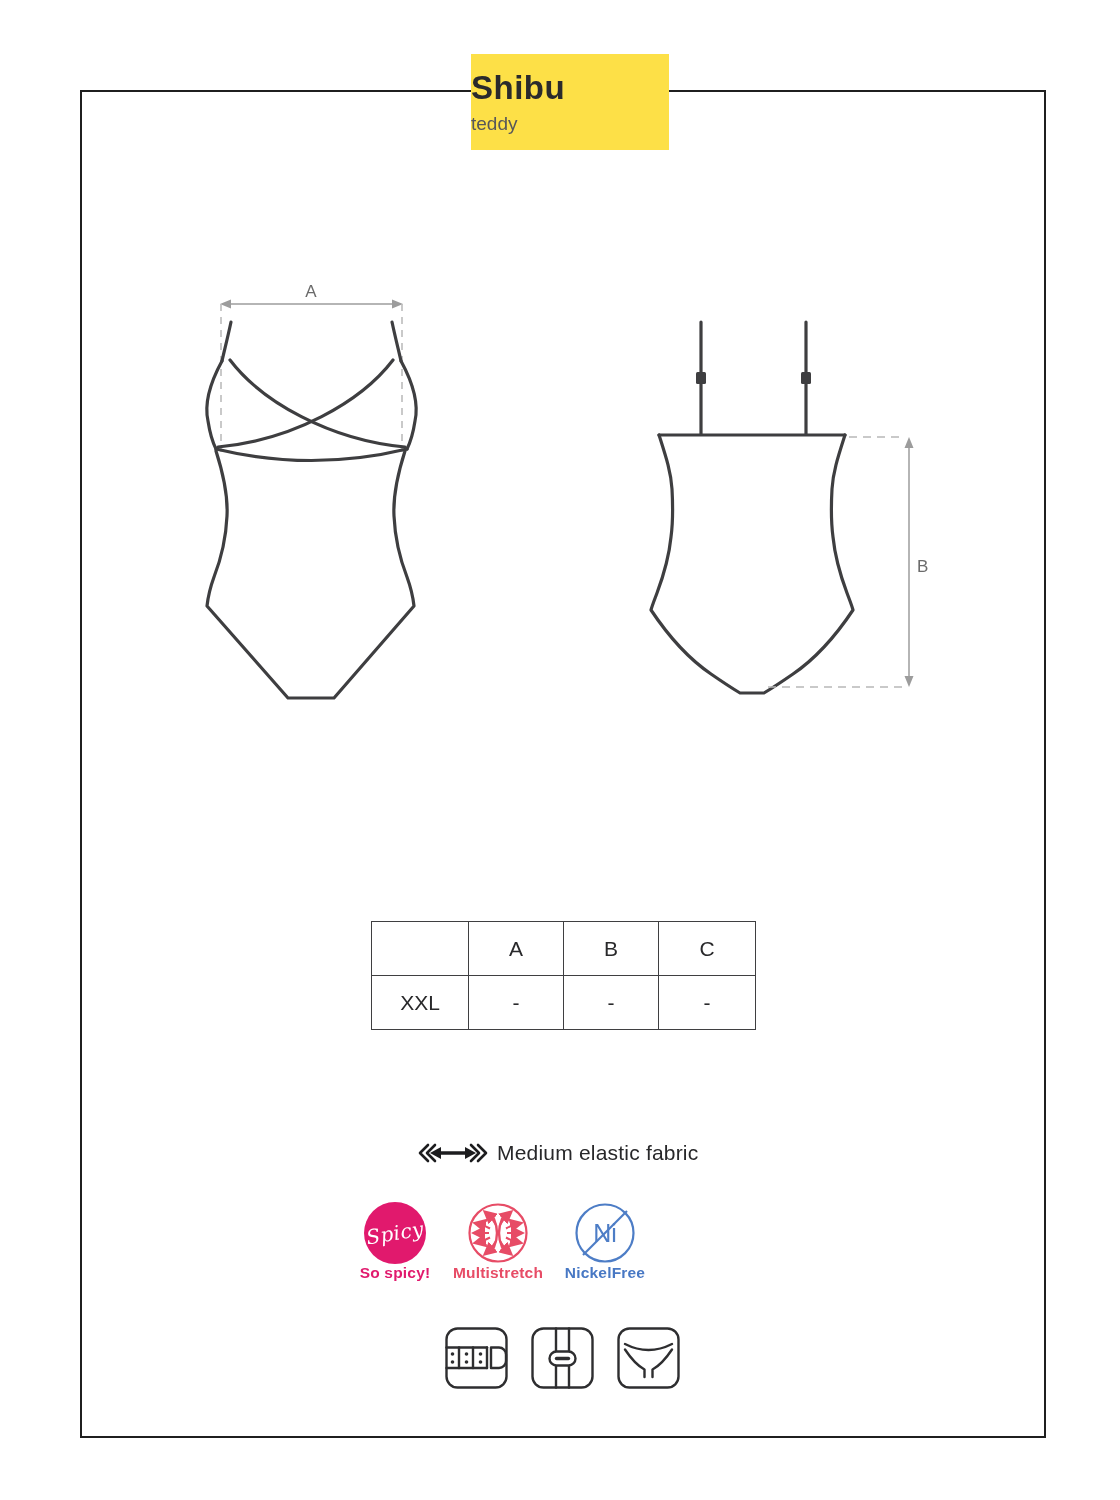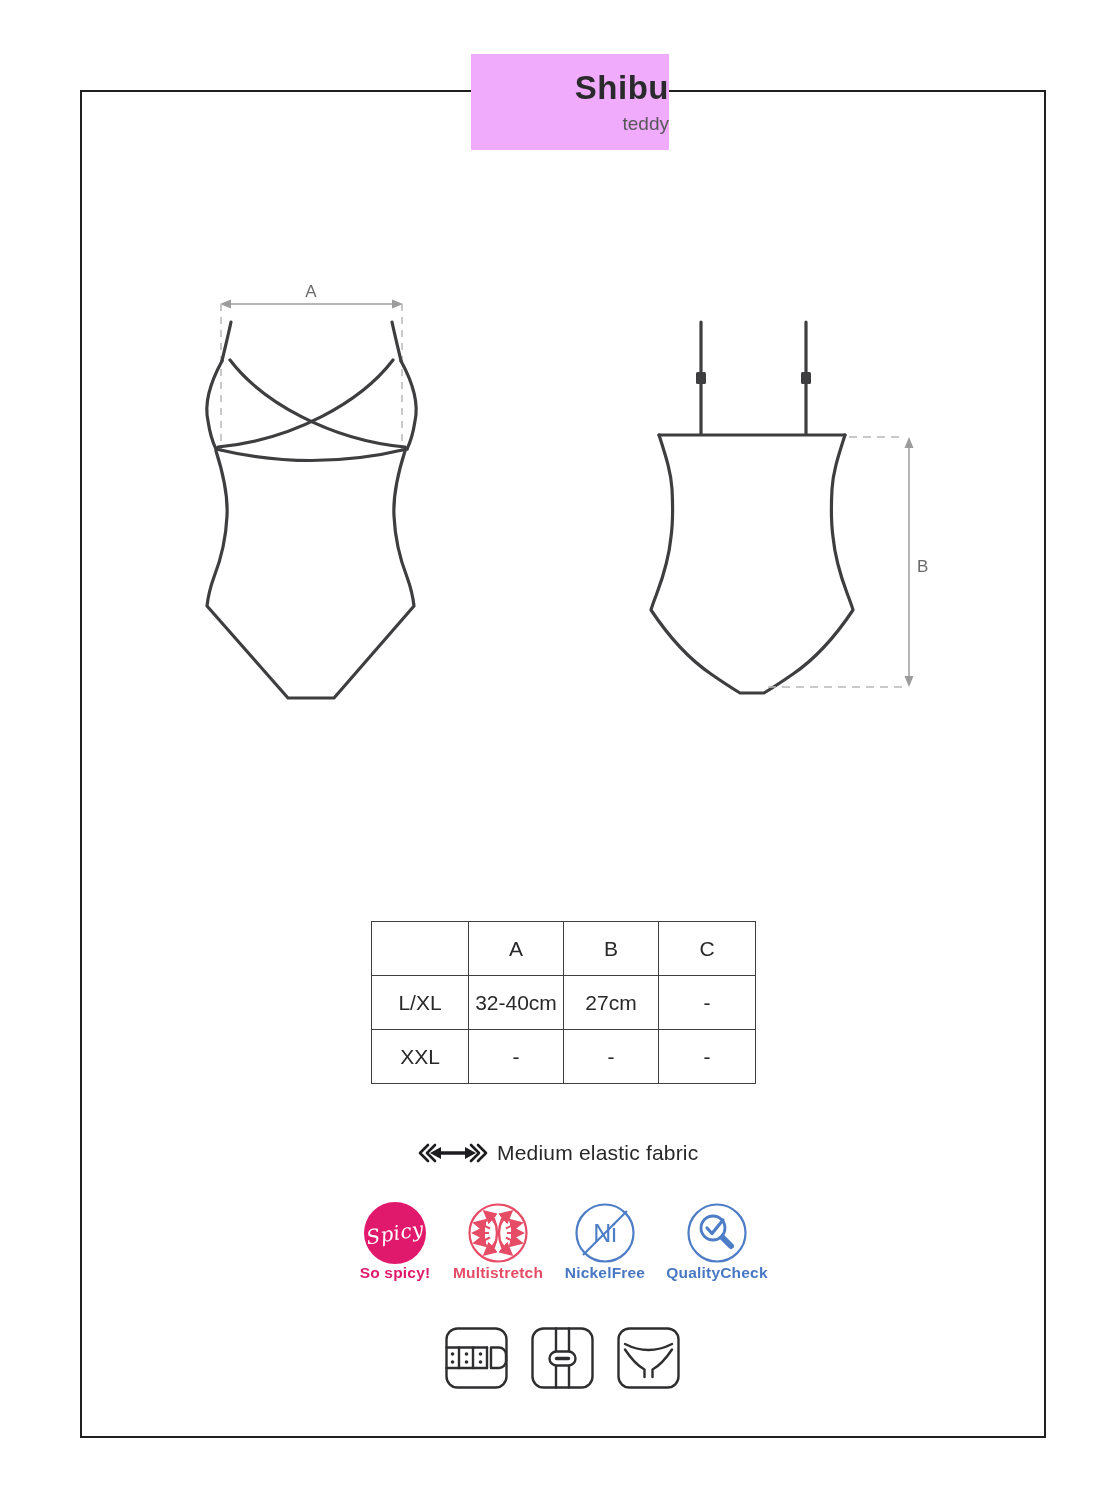--- a/index.html
+++ b/index.html
@@ -7,22 +7,22 @@
   .canvas {
     position:relative; width:1120px; height:1500px; background:#ffffff;
     font-family:"Liberation Sans", sans-serif; overflow:hidden;
   }
   .frame {
     position:absolute; left:80px; top:90px; width:966px; height:1348px;
     border:2px solid #1f1f1f;
   }
   .title-box {
     position:absolute; left:471px; top:54px; width:198px; height:96px;
-    background:#f0abfc; z-index:2;
-    display:flex; flex-direction:column; align-items:flex-end; justify-content:center;
+    background:#fde047; z-index:2;
+    display:flex; flex-direction:column; align-items:flex-start; justify-content:center;
   }
   .product-name { font-size:33px; font-weight:700; color:#2a2a2c; letter-spacing:0.5px; }
   .product-type { font-size:19px; font-weight:400; color:#57575a; margin-top:6px; }
 
   .drawing { position:absolute; }
   .front-view { left:185px; top:282px; }
   .back-view  { left:648px; top:308px; }
 
   .size-table {
     position:absolute; left:371px; top:921px; border-collapse:collapse;
@@ -129,26 +129,20 @@
         <col class="c3">
       </colgroup>
     <tbody>
       <tr>
         <td></td>
         <td>A</td>
         <td>B</td>
         <td>C</td>
       </tr>
       <tr>
-        <td>L/XL</td>
-        <td>32-40cm</td>
-        <td>27cm</td>
-        <td>-</td>
-      </tr>
-      <tr>
         <td>XXL</td>
         <td>-</td>
         <td>-</td>
         <td>-</td>
       </tr>
     </tbody>
   </table>
 
   <div class="fabric-note">
     <svg width="70" height="24" viewBox="0 0 70 24">
@@ -202,29 +196,20 @@
         <path d="M22,31 L11,31"></path>
         <path d="M23,35.5 Q16.5,39 12,40"></path>
         <path d="M39,26.5 Q45.5,23 50,22"></path>
         <path d="M40,31 L51,31"></path>
         <path d="M39,35.5 Q45.5,39 50,40"></path>
       </g>
     </svg>
     <span class="label">Multistretch</span>
   </div>
 
-  <div class="badge badge-quality">
-    <svg class="badge-icon" width="62" height="62" viewBox="0 0 62 62">
-      <circle cx="31" cy="31" r="28.5" stroke="#4d7dc6" stroke-width="2.2" fill="none"></circle>
-      <circle cx="27" cy="26" r="12" stroke="#4d7dc6" stroke-width="2.8" fill="none"></circle>
-      <path d="M21,26 L26,31.5 L37,18" stroke="#4d7dc6" stroke-width="3.2" fill="none" stroke-linecap="round" stroke-linejoin="round"></path>
-      <line x1="36.5" y1="35.5" x2="45" y2="44" stroke="#4d7dc6" stroke-width="6" stroke-linecap="round"></line>
-    </svg>
-    <span class="label">QualityCheck</span>
-  </div>
 
   <div class="feature-icons">
     <svg width="63" height="62" viewBox="0 0 63 62">
       <g stroke="#2e2e30" stroke-width="2.4" fill="none" stroke-linecap="round" stroke-linejoin="round">
         <rect x="1.5" y="1.5" width="60" height="59" rx="11"></rect>
         <line x1="1.5" y1="20.5" x2="42" y2="20.5"></line>
         <line x1="1.5" y1="41" x2="42" y2="41"></line>
         <line x1="14" y1="20.5" x2="14" y2="41"></line>
         <line x1="28" y1="20.5" x2="28" y2="41"></line>
         <line x1="42" y1="20.5" x2="42" y2="41"></line>

